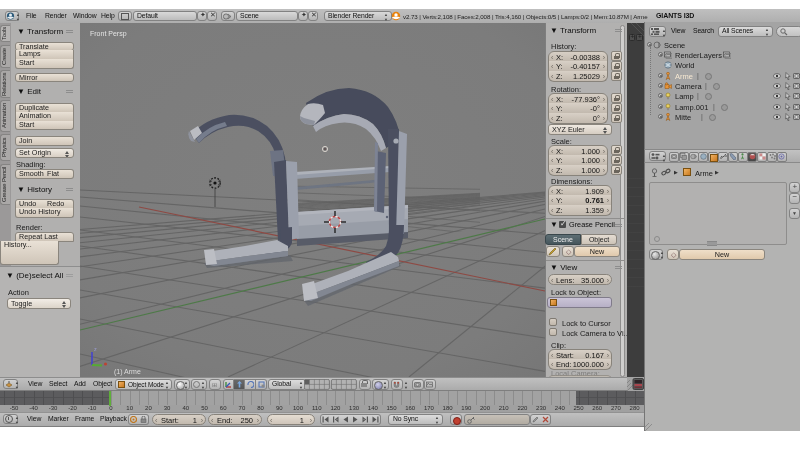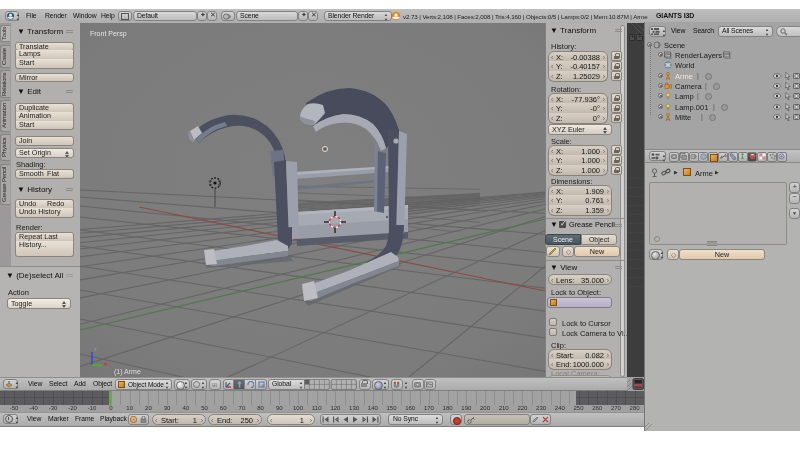--- a/index.html
+++ b/index.html
@@ -123,21 +123,21 @@
 <div class="abs t7" style="left:16px;top:160px;">Shading:</div>
 <div class="btn" style="left:15px;top:169px;width:30px;height:10px;border-radius:3px 0 0 3px;">Smooth</div>
 <div class="btn" style="left:44px;top:169px;width:30px;height:10px;border-radius:0 3px 3px 0;border-left:none;">Flat</div>
 <div class="abs t8 hdr" style="left:17px;top:185px;">▼ History</div>
 <div class="abs" style="left:66px;top:188px;width:7px;height:1px;background:#8d8d8d;box-shadow:0 2px 0 #8d8d8d;"></div>
 <div class="btn" style="left:15px;top:199px;width:30px;height:10px;border-radius:3px 0 0 0;">Undo</div>
 <div class="btn" style="left:44px;top:199px;width:30px;height:10px;border-radius:0 3px 0 0;border-left:none;">Redo</div>
 <div class="btn" style="left:15px;top:208px;width:59px;height:10px;border-top:none;border-radius:0 0 3px 3px;">Undo History</div>
 <div class="abs t7" style="left:16px;top:223px;">Render:</div>
 <div class="btn" style="left:15px;top:232px;width:59px;height:10px;border-radius:3px 3px 0 0;">Repeat Last</div>
-<div class="btn" style="left:15px;top:241px;width:59px;height:16px;border-top:none;border-radius:0 0 3px 3px;">History...</div>
+<div class="btn" style="left:0;top:241px;width:59px;height:24px;border-top:none;border-radius:0 0 3px 3px;">History...</div>
 
 <div class="abs t8 hdr" style="left:6px;top:271px;">▼ (De)select All</div>
 <div class="abs" style="left:66px;top:274px;width:7px;height:1px;background:#9d9d9d;box-shadow:0 2px 0 #9d9d9d;"></div>
 <div class="abs t7" style="left:8px;top:288px;">Action</div>
 <div class="btn" style="left:7px;top:298px;width:64px;height:11px;background:linear-gradient(#f2ede6,#dcd4c9);line-height:10px;">Toggle<span class="dd"></span></div>
 
 <svg class="abs" style="left:80px;top:23px;" width="465" height="354" viewBox="80 23 465 354">
  <defs>
   <radialGradient id="vg" cx="50%" cy="45%" r="80%">
     <stop offset="0%" stop-color="#7f7f7f"></stop>
@@ -364,21 +364,21 @@
 <div class="lock" style="top:145px;"></div>
 <div class="lock" style="top:155px;"></div>
 <div class="lock" style="top:165px;"></div>
 <div class="abs t7" style="left:551px;top:177px;">Dimensions:</div>
 <div class="nfld" style="left:548px;top:185px;width:64px;height:11px;border-radius:6px 6px 0 0;">
     <span class="abs" style="left:7px;top:1px;">X:</span>
     <span class="abs" style="right:7px;top:1px;">1.909</span>
   </div>
 <div class="nfld" style="left:548px;top:195px;width:64px;height:11px;border-radius:0;border-top:none;">
     <span class="abs" style="left:7px;top:1px;">Y:</span>
-    <span class="abs" style="right:7px;top:1px;">0.761</span>
+    <span class="abs" style="right:7px;top:1px;font-weight:bold;">0.761</span>
   </div>
 <div class="nfld" style="left:548px;top:205px;width:64px;height:11px;border-radius:0 0 6px 6px;border-top:none;">
     <span class="abs" style="left:7px;top:1px;">Z:</span>
     <span class="abs" style="right:7px;top:1px;">1.359</span>
   </div>
 <div class="abs sep" style="left:546px;top:218px;width:78px;"></div>
 <div class="abs t8 hdr" style="left:550px;top:220px;">▼</div>
 <div class="abs" style="left:559px;top:221px;width:7px;height:7px;background:#4a4a4a;border-radius:1px;"></div>
 <div class="abs" style="left:560px;top:219px;font-size:8px;color:#e8e8e8;">✓</div>
 <div class="abs hdr" style="left:569px;top:220px;font-size:7.3px;">Grease Pencil</div>
@@ -403,21 +403,21 @@
 <div class="abs t7" style="left:551px;top:288px;">Lock to Object:</div>
 <div class="abs" style="left:547px;top:297px;width:65px;height:11px;background:linear-gradient(#cac4d6,#b7b0c6);border:1px solid #807b8a;border-radius:3px;box-sizing:border-box;"></div>
 <div class="abs" style="left:550px;top:299px;width:7px;height:7px;background:linear-gradient(135deg,#f0b060,#c87820);border:1px solid #7a5010;box-sizing:border-box;"></div>
 <div class="abs chk" style="left:549px;top:318px;"></div>
 <div class="abs t7" style="left:562px;top:319px;">Lock to Cursor</div>
 <div class="abs chk" style="left:549px;top:328px;"></div>
 <div class="abs t7" style="left:562px;top:329px;">Lock Camera to Vi...</div>
 <div class="abs t7" style="left:551px;top:341px;">Clip:</div>
 <div class="nfld" style="left:548px;top:349px;width:64px;height:11px;border-radius:6px 6px 0 0;">
     <span class="abs" style="left:7px;top:1px;">Start:</span>
-    <span class="abs" style="right:7px;top:1px;">0.082</span>
+    <span class="abs" style="right:7px;top:1px;">0.167</span>
   </div>
 <div class="nfld" style="left:548px;top:359px;width:64px;height:11px;border-radius:0 0 6px 6px;border-top:none;">
     <span class="abs" style="left:7px;top:1px;">End:</span>
     <span class="abs" style="right:7px;top:1px;">1000.000</span>
   </div>
 <div class="abs t7" style="left:551px;top:369px;color:#7e7d7c;">Local Camera:</div>
 <div class="abs" style="left:548px;top:375px;width:64px;height:6px;background:linear-gradient(#c4bdb3,#b5ada2);border:1px solid #918c84;border-radius:5px 5px 0 0;border-bottom:none;box-sizing:border-box;opacity:0.8;"></div>
 
 <div class="abs" style="left:627px;top:23px;width:17px;height:354px;background:#3d3d3d;">
  <svg class="abs" style="left:0;top:0;" width="17" height="14" viewBox="0 0 17 14">

